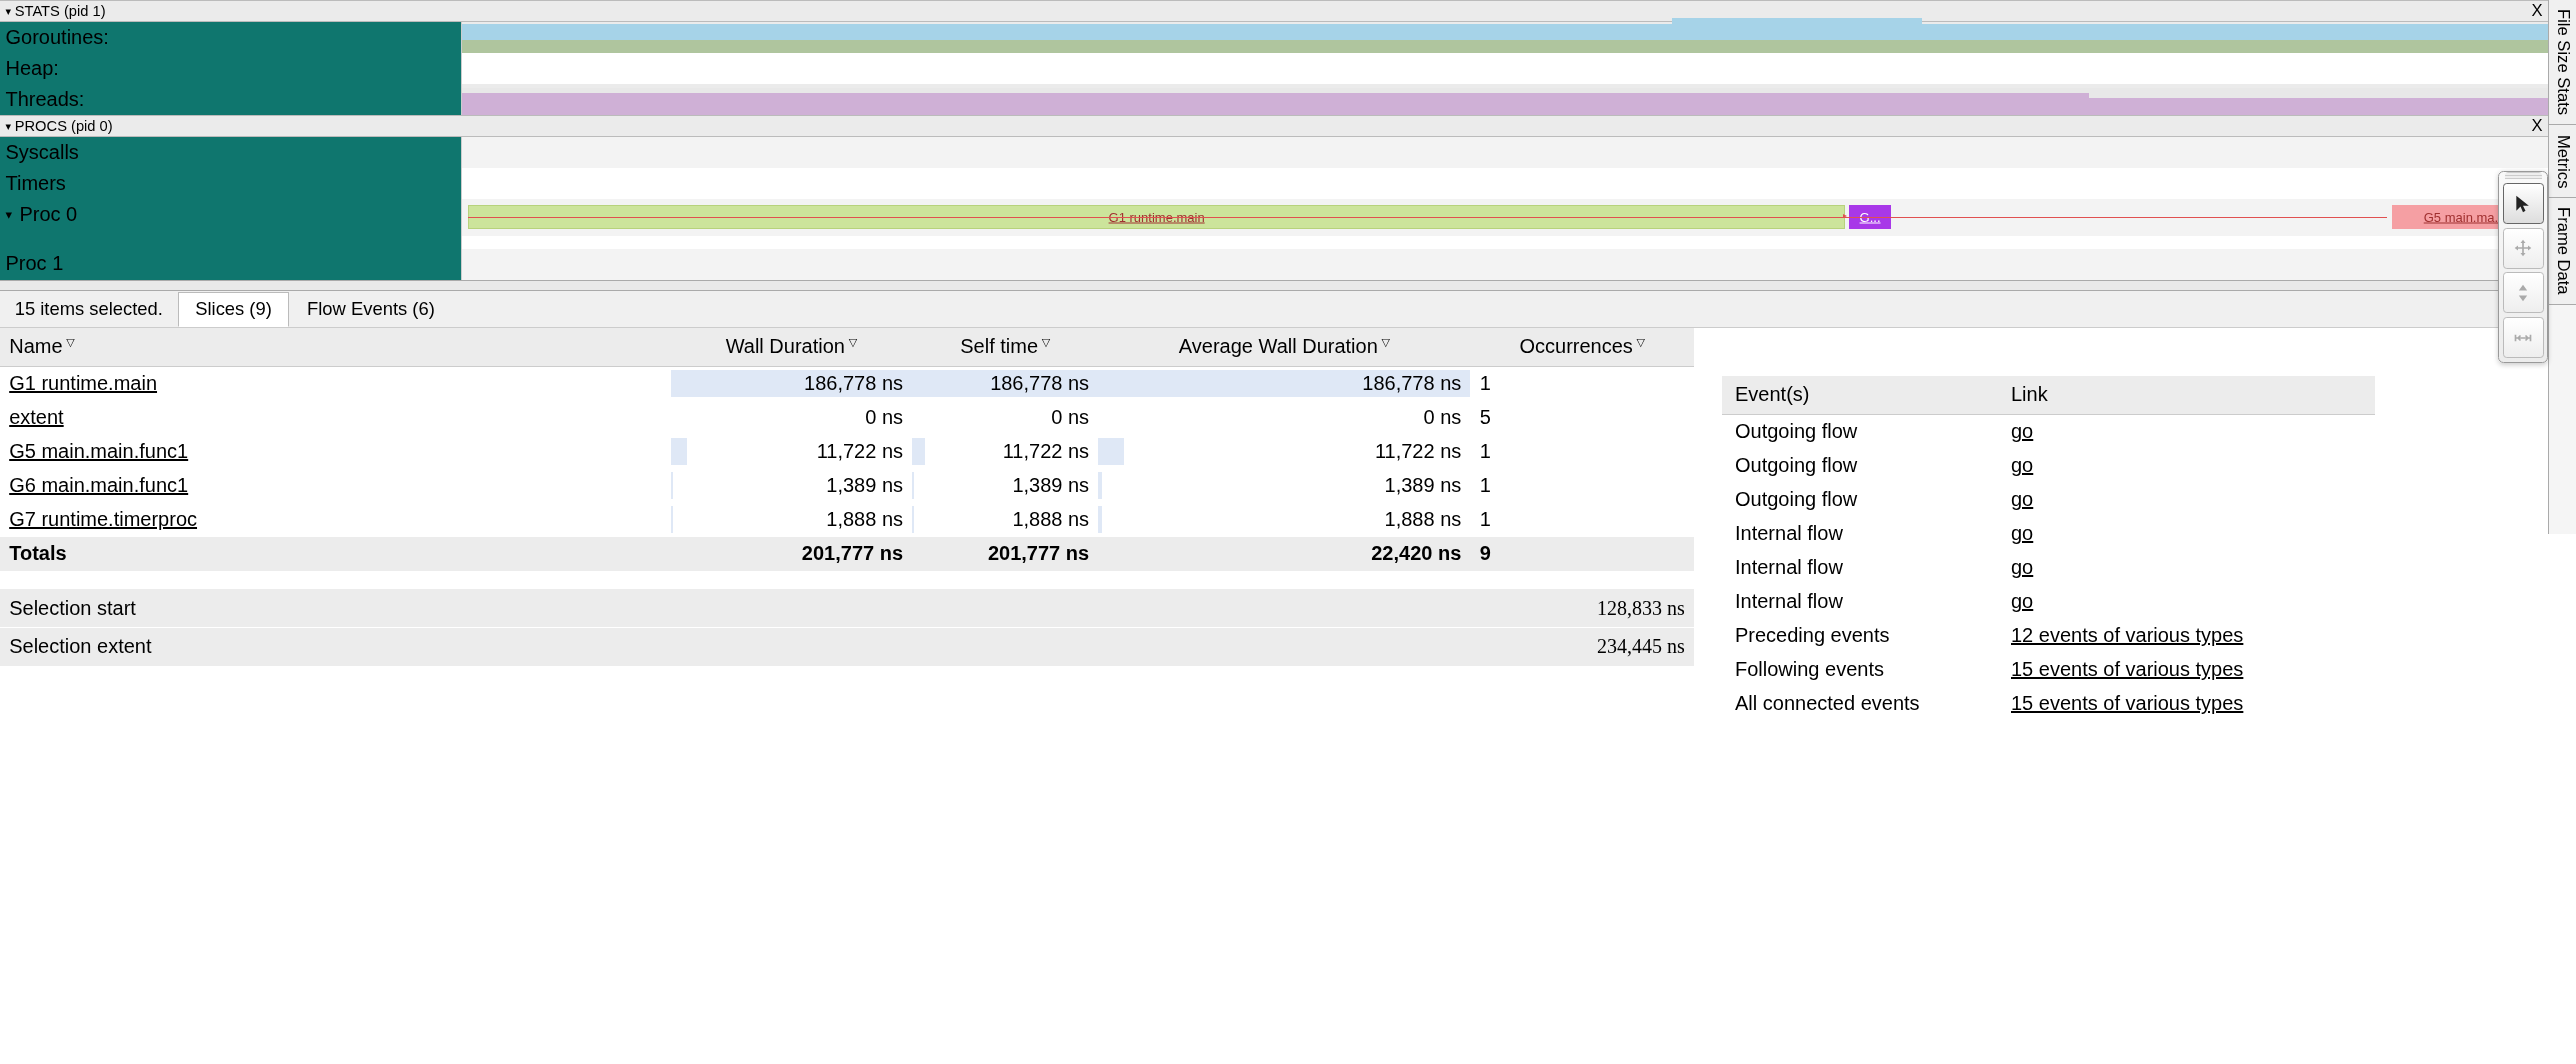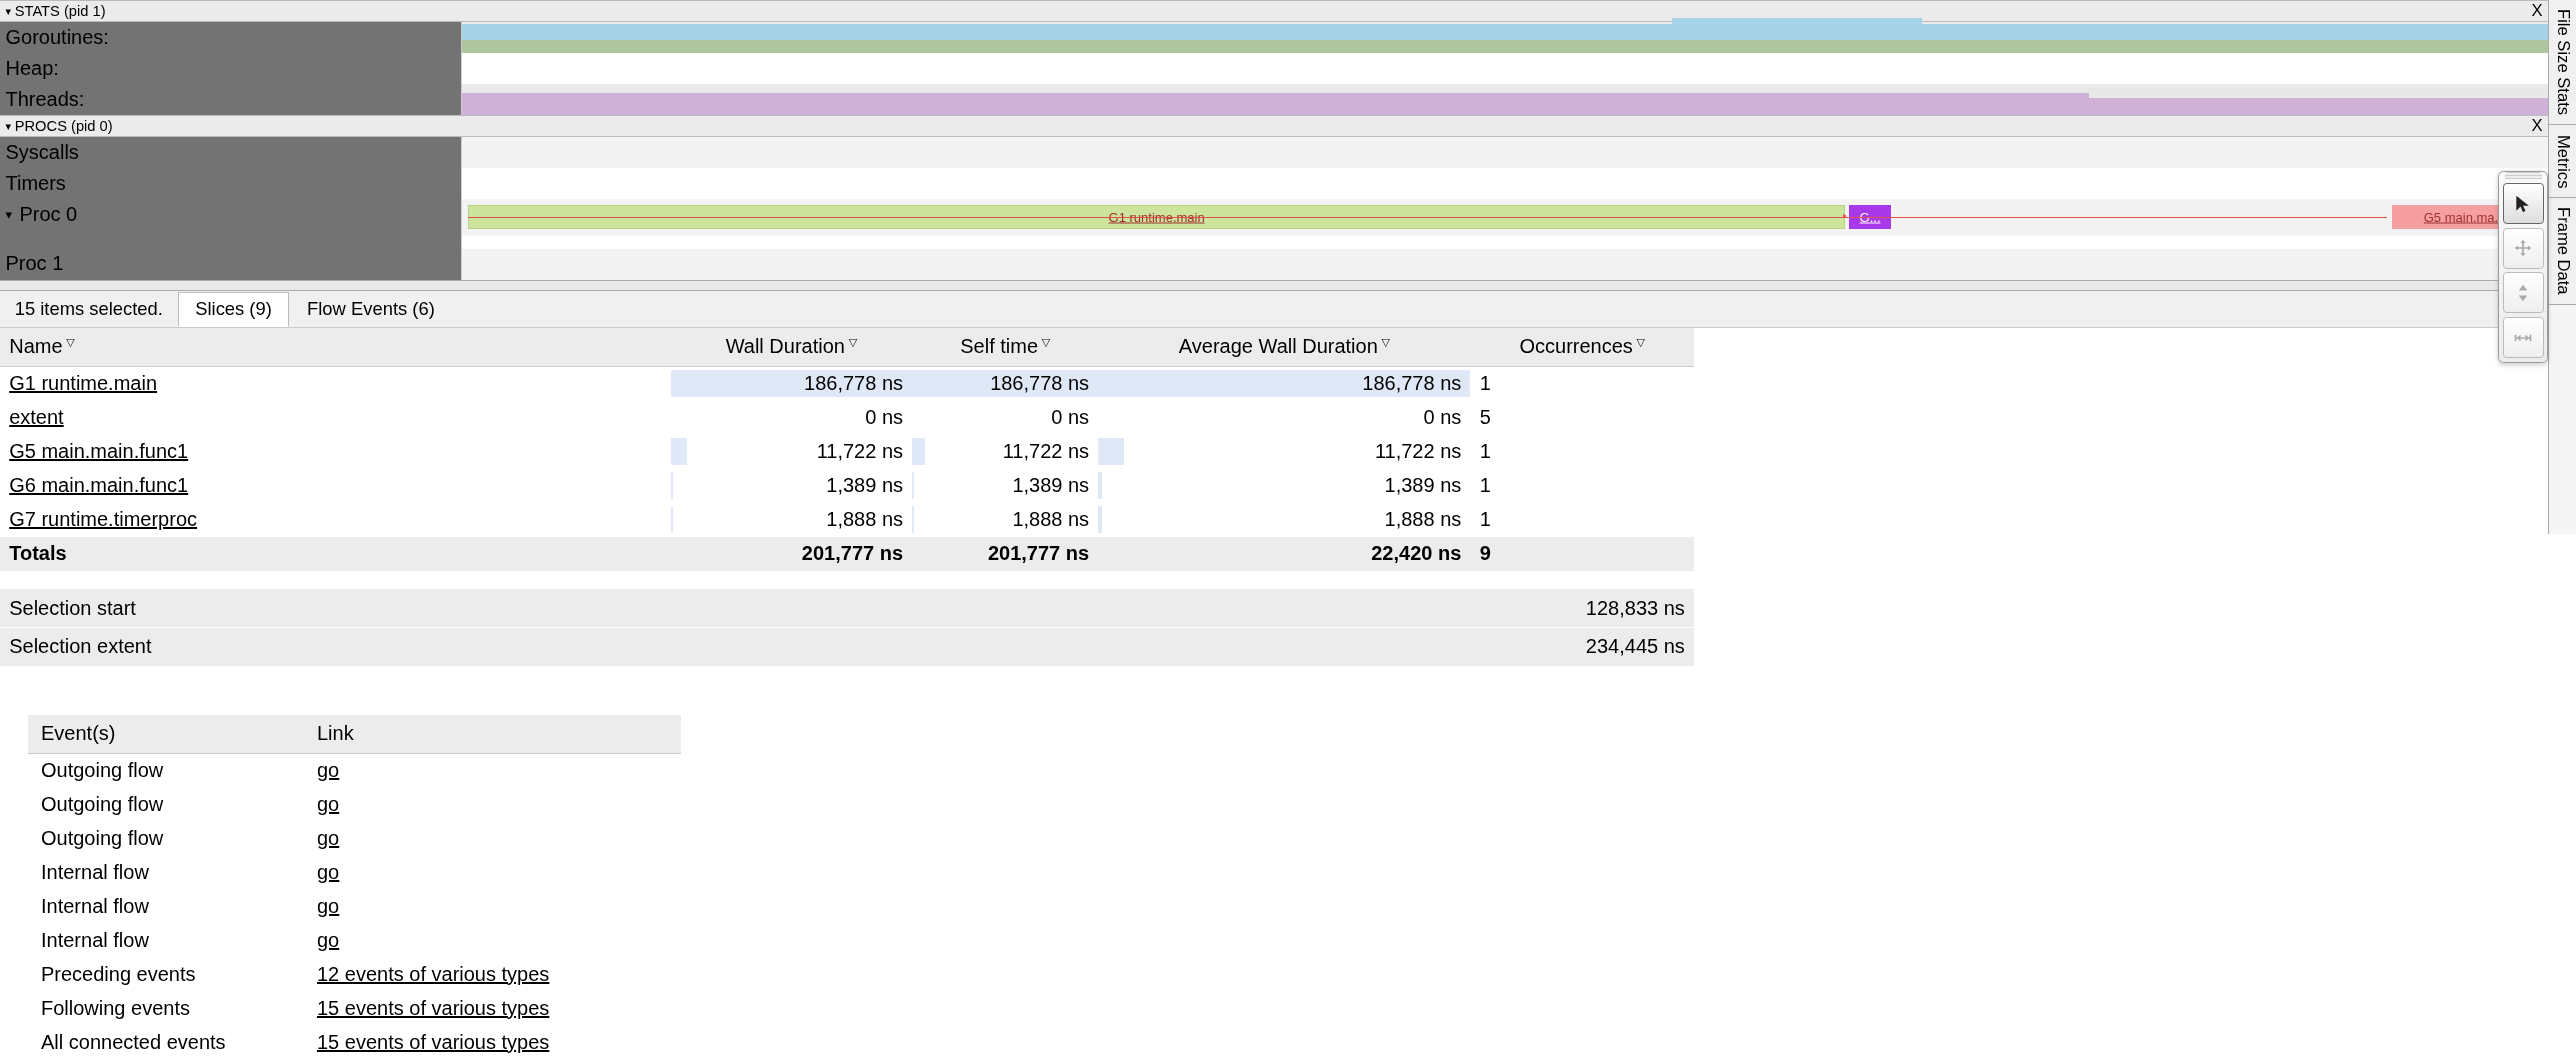--- a/index.html
+++ b/index.html
@@ -62,21 +62,21 @@
   font-size: 16.6px;
   cursor: pointer;
 }
 
 .tracks {
   display: flex;
   flex-direction: row;
 }
 .track-labels {
   width: 462px;
-  background: #737373;
+  background: #0f766e;
   border-right: 0.9px solid #ccc;
 }
 .track-row-label {
   height: 31px;
   display: flex;
   align-items: center;
   padding-left: 5.5px;
   font-size: 20px;
 }
 .track-row-label.expandable::before {
@@ -179,21 +179,20 @@
   cursor: pointer;
 }
 .btab.active {
   background: #fff;
   border: 0.9px solid #bbb;
   border-bottom-color: #fff;
 }
 .bottom-content {
   display: flex;
   width: 100%;
-  flex-direction: column;
 }
 .slice-table-wrap {
   width: 1694px;
 }
 .slice-table {
   width: 100%;
   border-collapse: collapse;
 }
 .slice-table th {
   background: #ececec;
@@ -236,21 +235,21 @@
   margin-top: 18.4px;
   width: 100%;
   border-collapse: collapse;
 }
 .selection-info td {
   background: #ececec;
   padding: 7.4px 9.2px;
   font-size: 20px;
   border-bottom: 1.8px solid #fff;
 }
-.selection-info td.num { text-align: right; }
+.selection-info td.num { text-align: right; font-family: Liberation Serif, serif; }
 .events-panel {
   flex: 1;
   padding-left: 28px;
 }
 .events-panel table {
   border-collapse: collapse;
   margin-top: 48px;
 }
 .events-panel th {
   background: #ececec;

